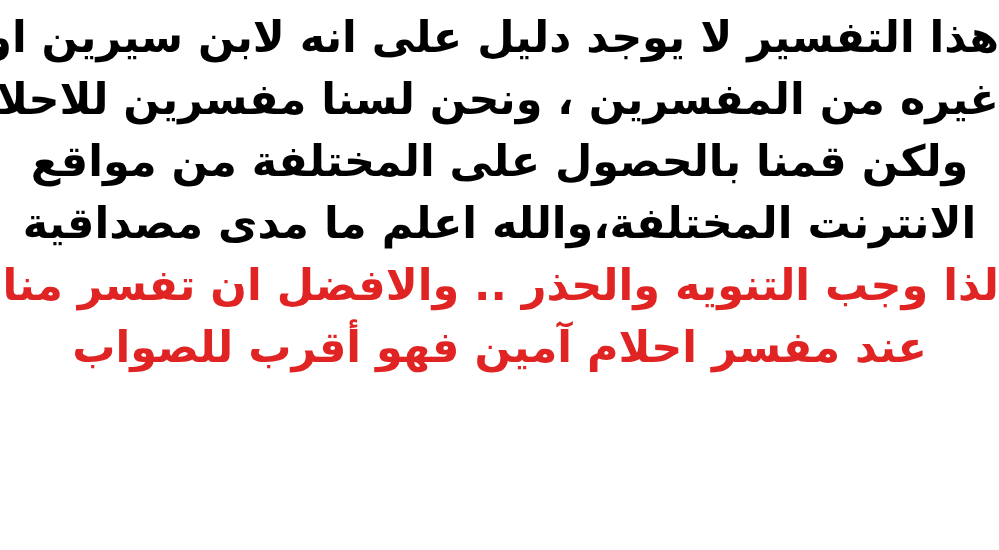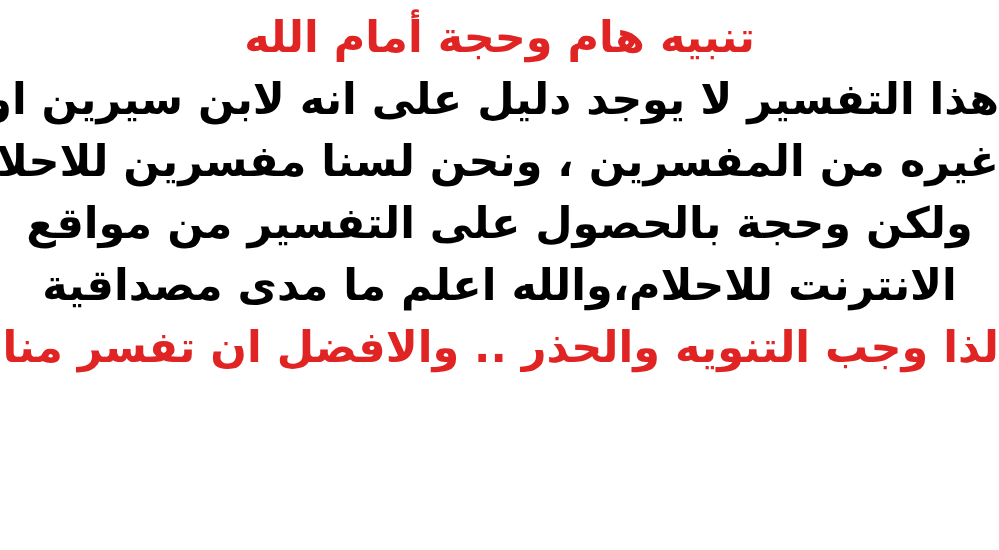--- a/index.html
+++ b/index.html
@@ -26,19 +26,19 @@
     white-space: nowrap;
     letter-spacing: -1px;
   }
   .line.red { color: #e02423; }
   .line.black { color: #000000; }
 </style>
 </head>
 <body>
 
 <div class="notice">
-  <div class="line red">تنبيه هام وحجة أمام الله</div>
   <div class="line black">هذا التفسير لا يوجد دليل على انه لابن سيرين او</div>
   <div class="line black">غيره من المفسرين ، ونحن لسنا مفسرين للاحلام،</div>
-  <div class="line black">ولكن وحجة بالحصول على التفسير من مواقع</div>
-  <div class="line black">الانترنت للاحلام،والله اعلم ما مدى مصداقية</div>
+  <div class="line black">ولكن قمنا بالحصول على المختلفة من مواقع</div>
+  <div class="line black">الانترنت المختلفة،والله اعلم ما مدى مصداقية</div>
   <div class="line red">لذا وجب التنويه والحذر .. والافضل ان تفسر منامك</div>
+  <div class="line red">عند مفسر احلام آمين فهو أقرب للصواب</div>
 </div>
 
 </body></html>

